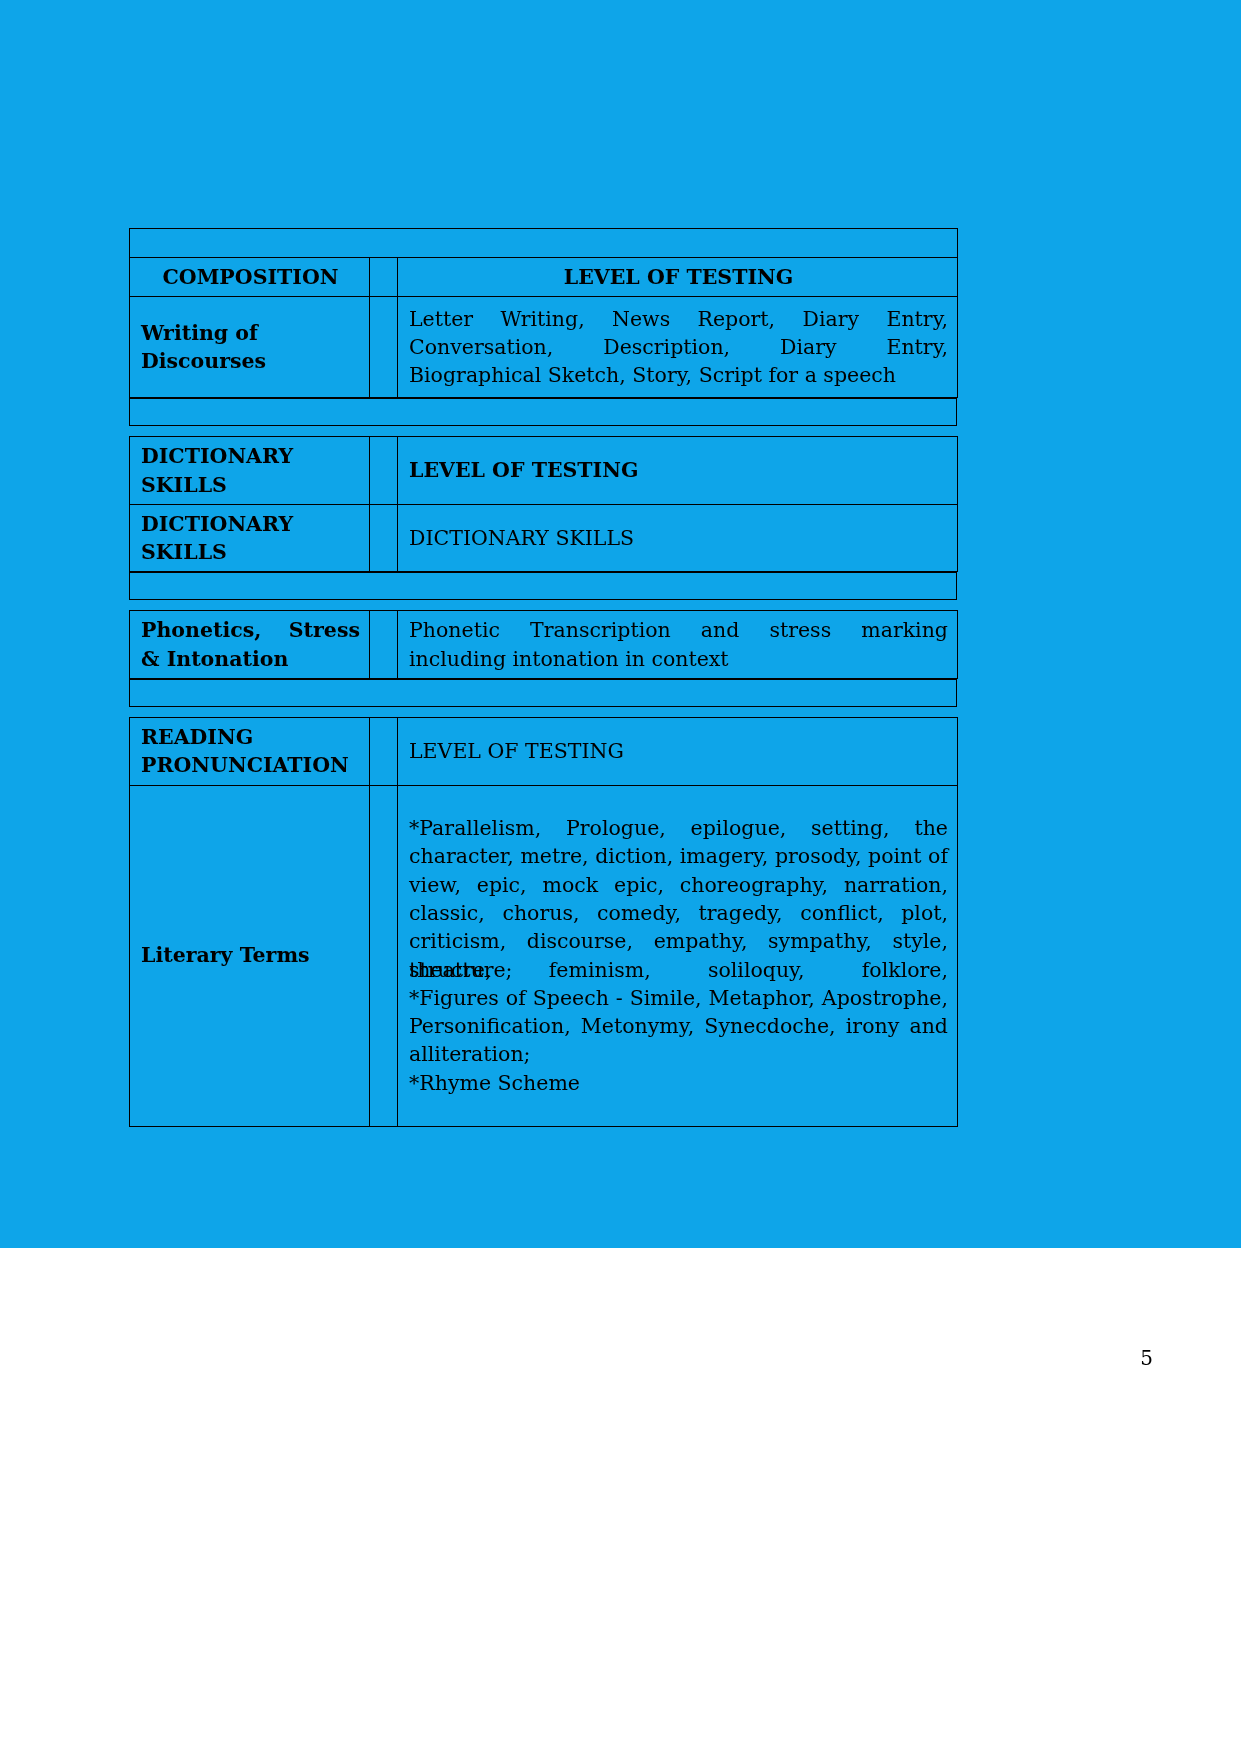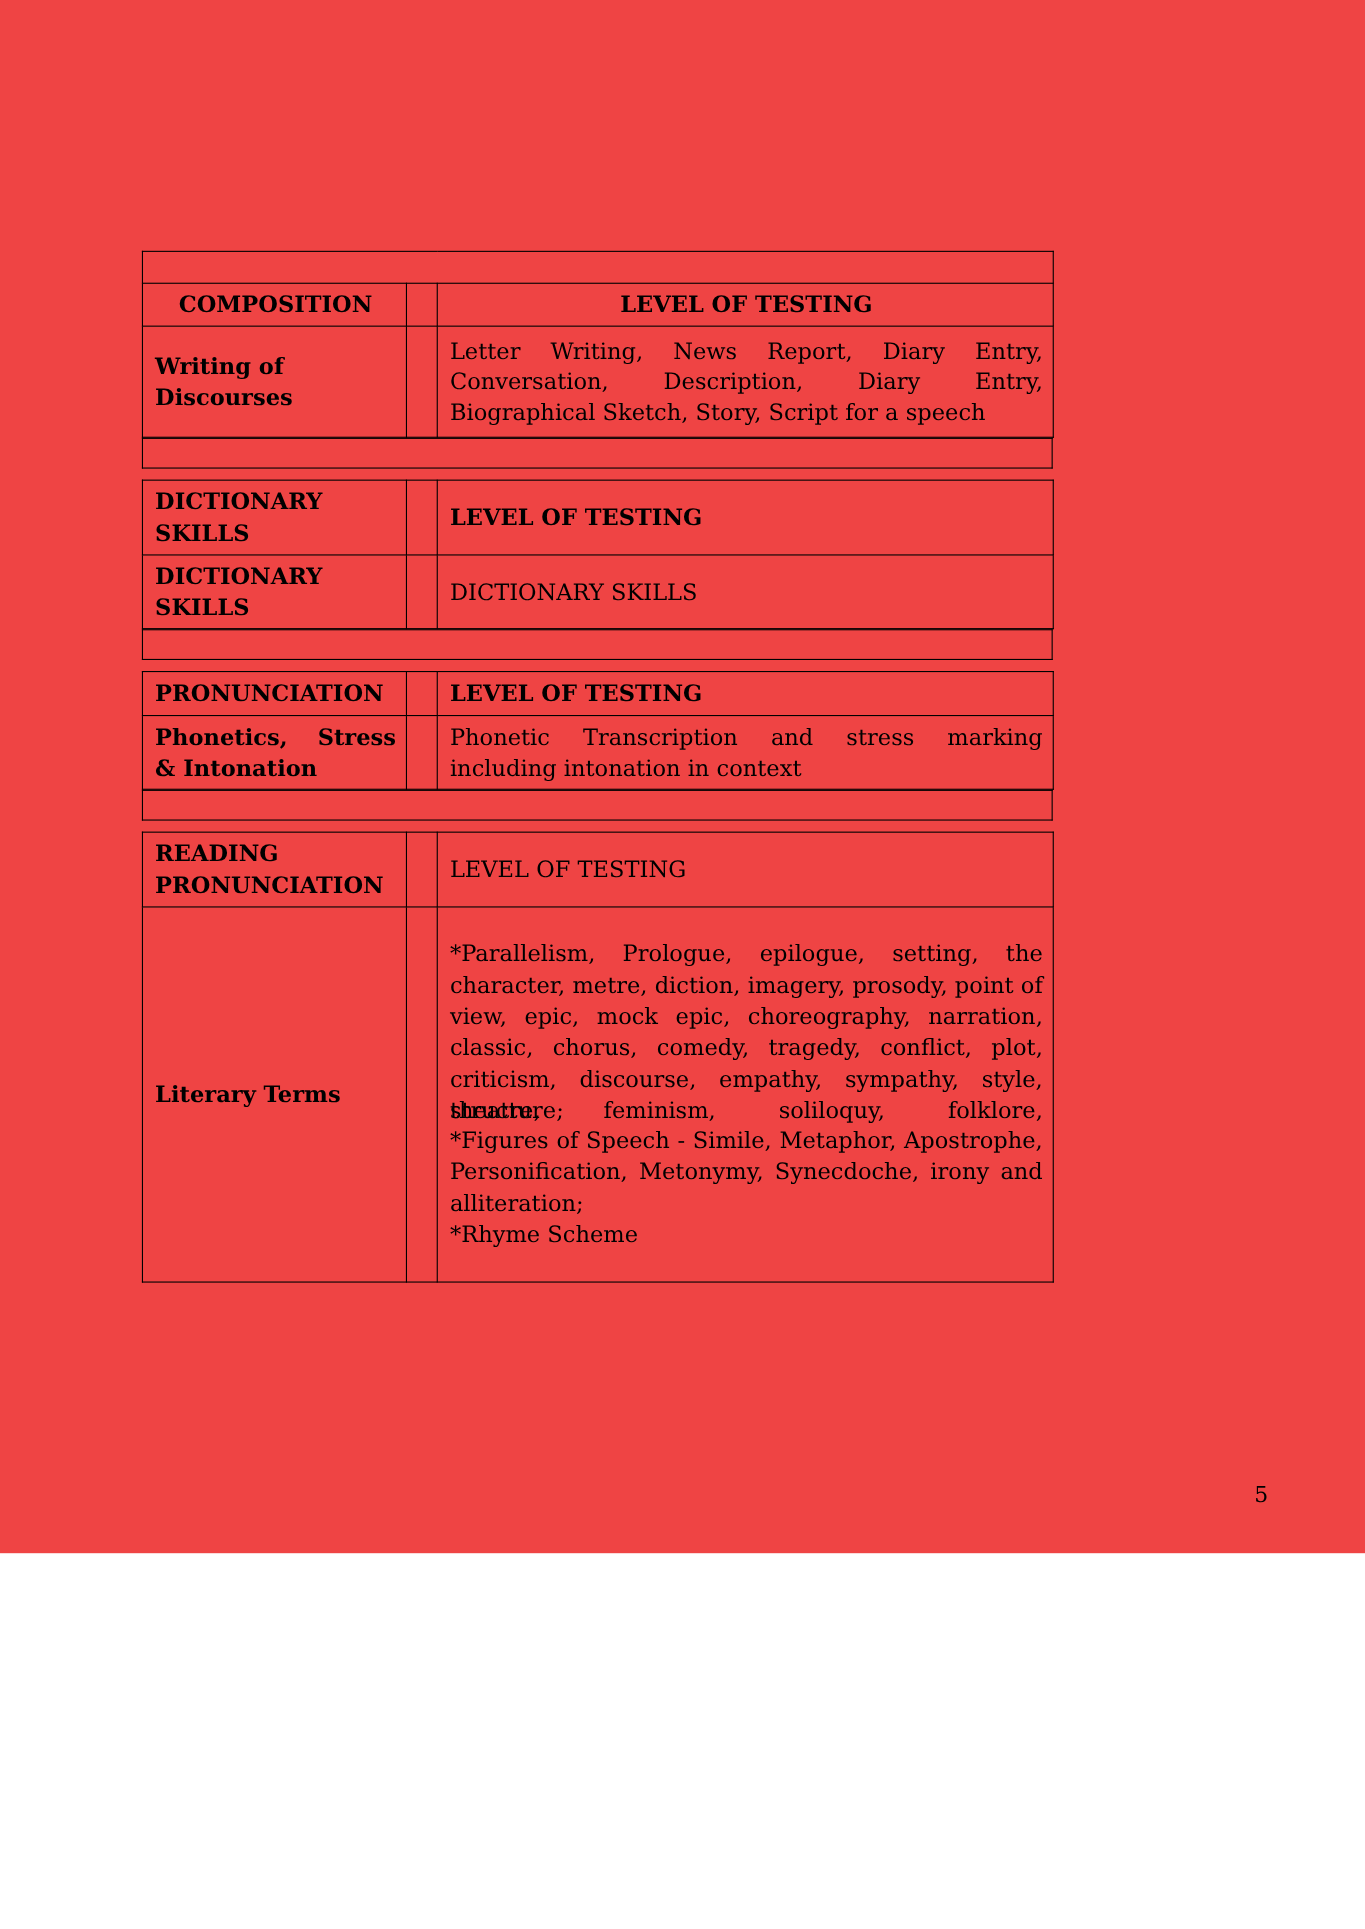--- a/index.html
+++ b/index.html
@@ -14,22 +14,22 @@
     color: #000000;
     position: relative;
     overflow: hidden;
   }
 
   .page {
     position: absolute;
     left: 0;
     top: 0;
     width: 1241px;
-    height: 1412px;
-    background: #ef4444;
+    height: 1248px;
+    background: #0ea5e9;
   }
 
   .content {
     position: absolute;
     left: 129px;
     top: 228px;
     width: 828px;
   }
 
   table.doc-table {
@@ -171,29 +171,20 @@
     </table>
     <div class="gap-outside"></div>
 
     <table class="doc-table">
       <colgroup>
           <col class="c-left">
           <col class="c-gap">
           <col class="c-right">
         </colgroup>
       <tbody>
-        <tr>
-          <td style="height:32px">
-            <div class="cell-inner b fs-hdr">PRONUNCIATION</div>
-          </td>
-          <td></td>
-          <td>
-            <div class="cell-inner b fs-hdr">LEVEL OF TESTING</div>
-          </td>
-        </tr>
         <tr>
           <td style="height:58px">
             <div class="cell-inner justify b fs-body">Phonetics, Stress &amp; Intonation</div>
           </td>
           <td></td>
           <td>
             <div class="cell-inner justify fs-body">Phonetic Transcription and stress marking  including intonation in context</div>
           </td>
         </tr>
       </tbody>

